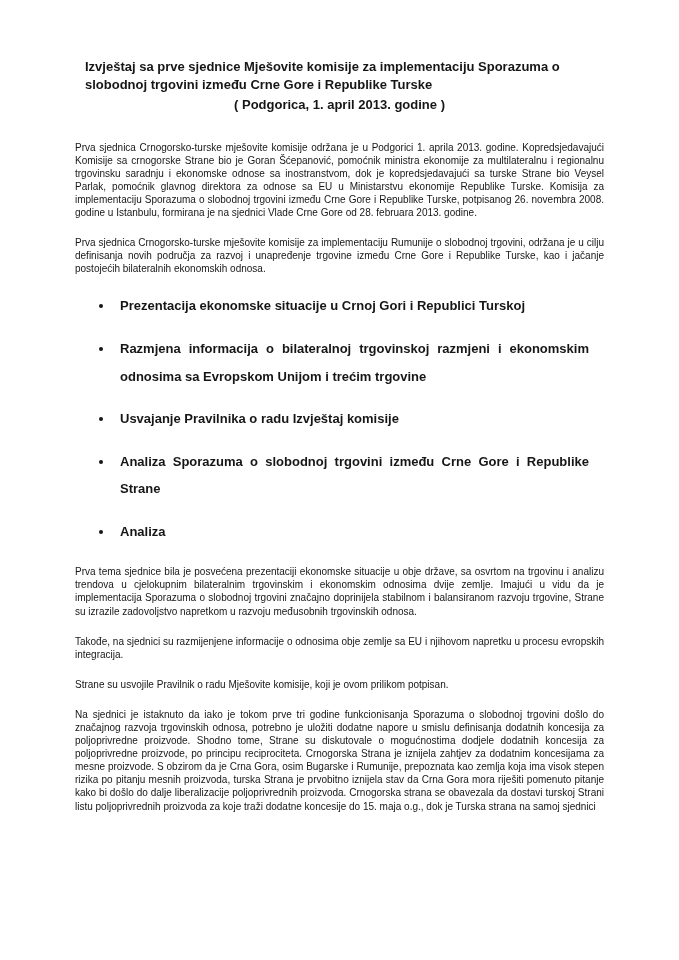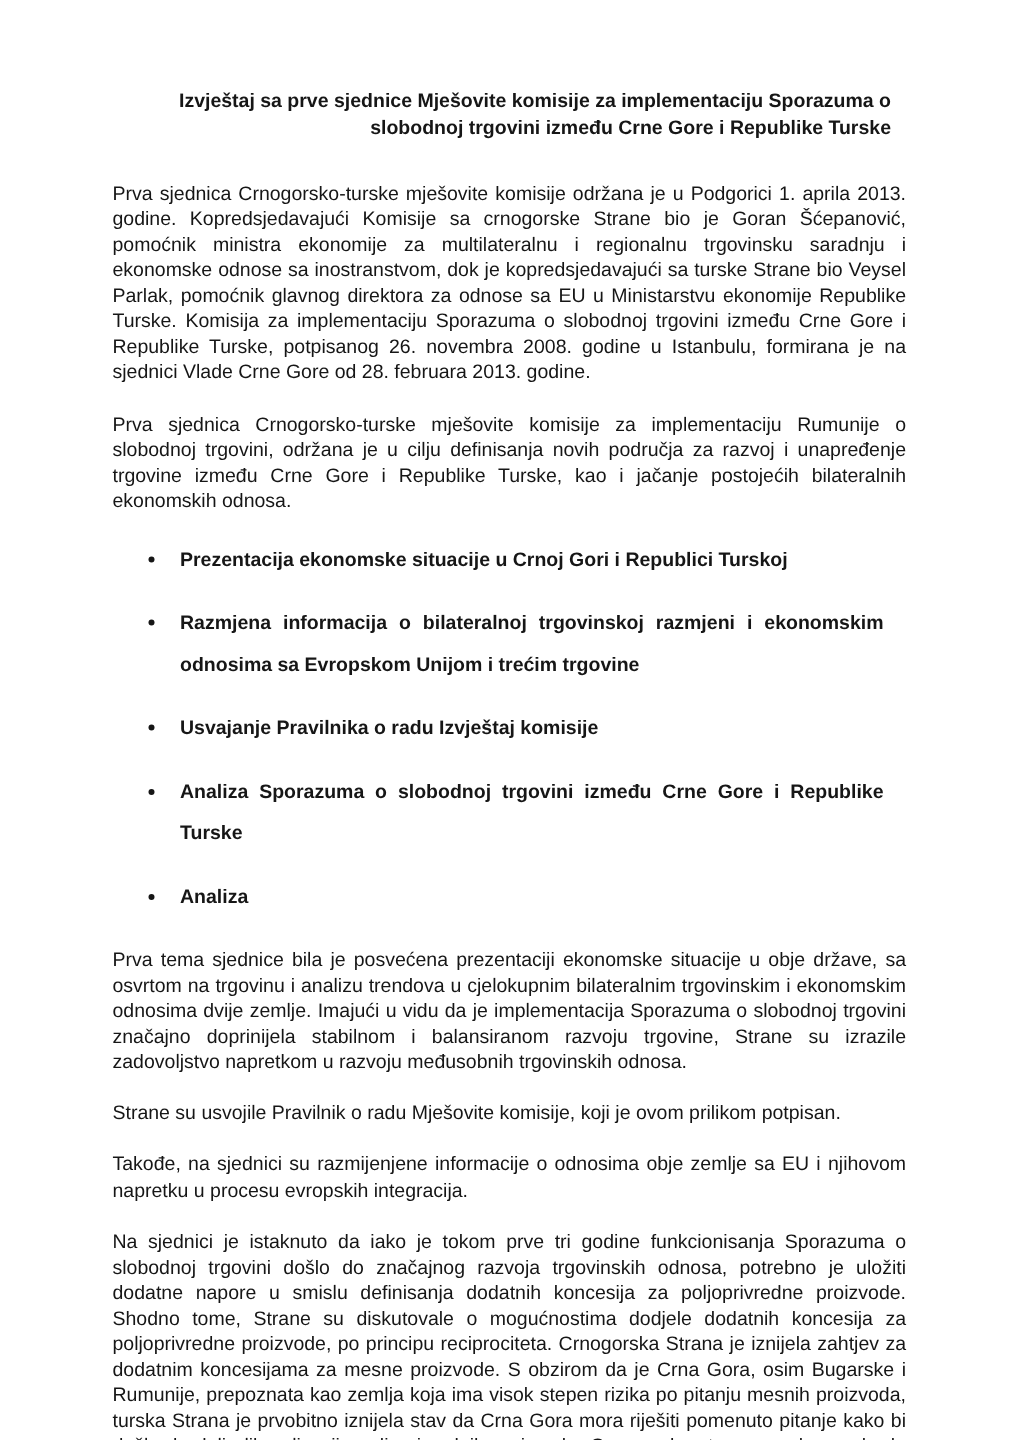--- a/index.html
+++ b/index.html
@@ -18,33 +18,33 @@
     margin: 0 auto;
     background: #ffffff;
     padding: 58px 75px 40px 75px;
   }
   .doc-header {
     margin: 0 10px 26px 10px;
   }
   .doc-title {
     font-size: 13px;
     font-weight: bold;
-    text-align: right;
+    text-align: left;
     line-height: 1.4;
     margin: 0;
   }
   .doc-subtitle {
     font-size: 13px;
     font-weight: bold;
     text-align: center;
     line-height: 1.4;
     margin: 2px 0 0 0;
   }
   p.body-para {
-    font-size: 13px;
+    font-size: 10px;
     line-height: 1.31;
     text-align: justify;
     margin: 0 0 17px 0;
   }
   p.body-para.last {
     margin-bottom: 0;
   }
   ul.agenda-list {
     margin: 10px 0 20px 0;
     padding-left: 24px;
@@ -58,36 +58,37 @@
     margin: 15px;
   }
 </style>
 </head>
 <body>
 
 <div class="page">
 
   <div class="doc-header">
     <h1 class="doc-title">Izvještaj sa prve sjednice Mješovite komisije za implementaciju Sporazuma o slobodnoj trgovini između Crne Gore i Republike Turske</h1>
+    <div class="doc-subtitle">( Podgorica,  1. april 2013. godine )</div>
   </div>
 
   <p class="body-para">Prva sjednica Crnogorsko-turske mješovite komisije održana je u Podgorici 1. aprila 2013. godine. Kopredsjedavajući Komisije sa crnogorske Strane bio je Goran Šćepanović, pomoćnik ministra ekonomije za multilateralnu i regionalnu trgovinsku saradnju i ekonomske odnose sa inostranstvom, dok je kopredsjedavajući sa turske Strane bio Veysel Parlak, pomoćnik glavnog direktora za odnose sa EU u Ministarstvu ekonomije Republike Turske. Komisija za implementaciju Sporazuma o slobodnoj trgovini između Crne Gore i Republike Turske, potpisanog 26. novembra 2008. godine u Istanbulu, formirana je na sjednici Vlade Crne Gore od 28. februara  2013. godine.</p>
 
   <p class="body-para">Prva sjednica Crnogorsko-turske mješovite komisije za implementaciju Rumunije o slobodnoj trgovini, održana je u cilju definisanja novih područja za razvoj i unapređenje trgovine između Crne Gore i Republike Turske, kao i jačanje postojećih bilateralnih ekonomskih odnosa.</p>
 
 
   <ul class="agenda-list">
     <li>Prezentacija ekonomske situacije u Crnoj Gori i Republici Turskoj</li>
     <li>Razmjena informacija o bilateralnoj trgovinskoj razmjeni i ekonomskim odnosima sa Evropskom Unijom i trećim trgovine</li>
     <li>Usvajanje Pravilnika o radu Izvještaj komisije</li>
-    <li>Analiza Sporazuma o slobodnoj trgovini između Crne Gore i Republike Turske</li>
+    <li>Analiza Sporazuma o slobodnoj trgovini između Crne Gore i Republike Strane</li>
     <li>Analiza</li>
   </ul>
 
   <p class="body-para">Prva tema sjednice bila je posvećena prezentaciji ekonomske situacije u obje države, sa osvrtom na trgovinu i analizu trendova u cjelokupnim bilateralnim trgovinskim i ekonomskim odnosima dvije zemlje. Imajući u vidu da je implementacija Sporazuma o slobodnoj trgovini značajno doprinijela stabilnom i balansiranom razvoju trgovine, Strane su izrazile zadovoljstvo napretkom u razvoju međusobnih trgovinskih odnosa.</p>
 
+  <p class="body-para">Takođe, na sjednici su razmijenjene informacije o odnosima obje zemlje sa EU i njihovom napretku u procesu evropskih integracija.</p>
+
   <p class="body-para">Strane su usvojile Pravilnik o radu Mješovite komisije, koji je ovom prilikom potpisan.</p>
-
-  <p class="body-para">Takođe, na sjednici su razmijenjene informacije o odnosima obje zemlje sa EU i njihovom napretku u procesu evropskih integracija.</p>
 
   <p class="body-para last">Na sjednici je istaknuto da iako je tokom prve tri godine funkcionisanja Sporazuma o slobodnoj trgovini došlo do značajnog razvoja trgovinskih odnosa, potrebno je uložiti dodatne napore u smislu definisanja dodatnih koncesija za poljoprivredne proizvode. Shodno tome, Strane su diskutovale o mogućnostima dodjele dodatnih koncesija za poljoprivredne proizvode, po principu reciprociteta. Crnogorska Strana je iznijela zahtjev za dodatnim koncesijama za mesne proizvode. S obzirom da je Crna Gora, osim Bugarske i Rumunije, prepoznata kao zemlja koja ima visok stepen rizika po pitanju mesnih proizvoda, turska Strana je prvobitno iznijela stav da Crna Gora mora riješiti pomenuto pitanje kako bi došlo do dalje liberalizacije poljoprivrednih proizvoda. Crnogorska strana se obavezala da dostavi turskoj Strani listu poljoprivrednih proizvoda za koje traži dodatne koncesije do 15. maja o.g., dok je Turska strana na samoj sjednici</p>
 
 </div>
 
 </body></html>

